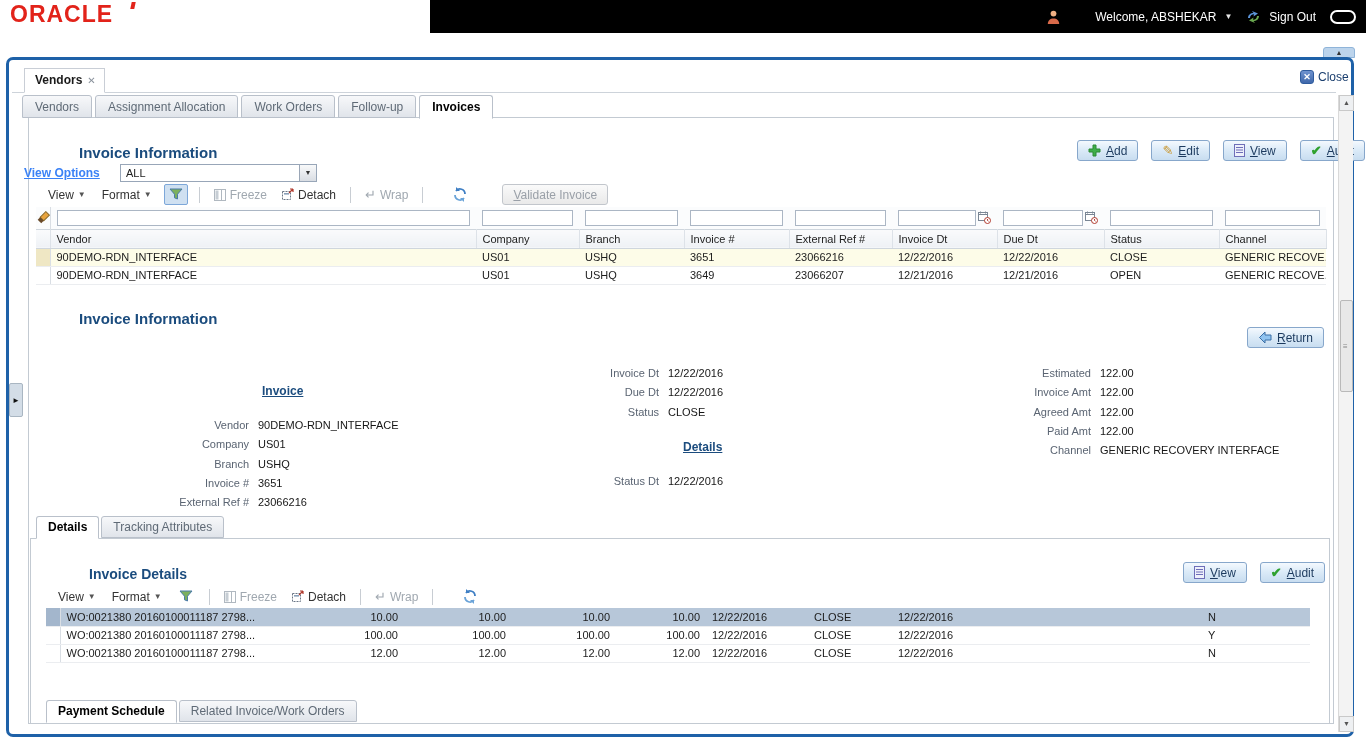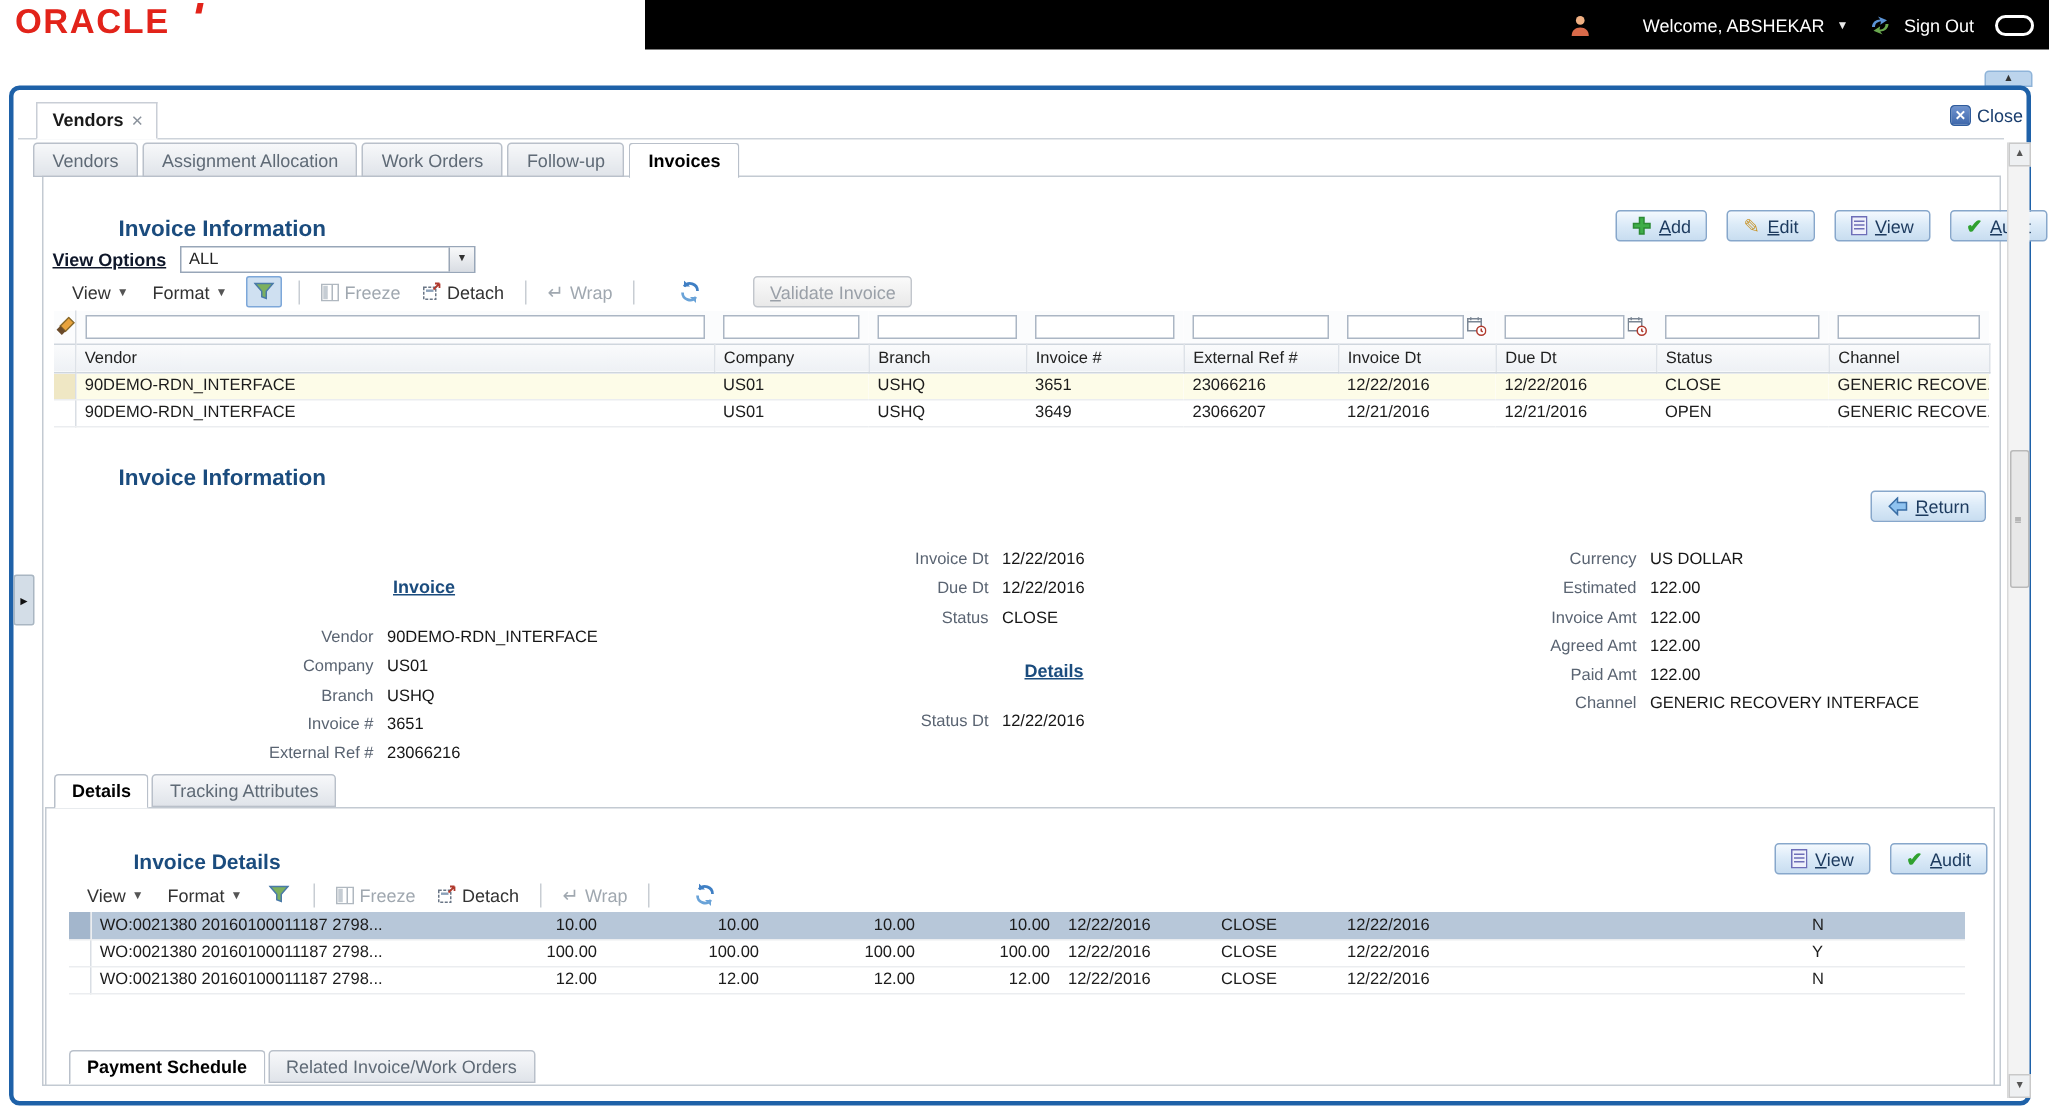--- a/index.html
+++ b/index.html
@@ -55,21 +55,21 @@
   .tb-menu { display:flex; align-items:center; gap:4px; cursor:pointer; padding:2px 4px; }
   .tb-caret { font-size:8px; color:#555; }
   .tb-sep { width:1px; height:16px; background:#c8cdd3; margin:0 3px; }
   .tb-item { display:flex; align-items:center; gap:4px; cursor:pointer; padding:2px 3px; }
   .tb-item.disabled { color:#a0a8b0; cursor:default; }
   .tb-iconbtn { display:flex; align-items:center; justify-content:center; width:24px; height:21px; cursor:pointer; }
   .tb-iconbtn.pressed { background:#cfe0f1; border:1px solid #7da7d9; border-radius:2px; }
   .wrap-glyph { font-size:13px; color:#a0a8b0; }
 
   
-  .vo-label { position:absolute; left:35px; top:166px; font-size:12px; font-weight:bold; color:#0f172a; text-decoration:underline; }
+  .vo-label { position:absolute; left:24px; top:166px; font-size:12px; font-weight:bold; color:#3b82f6; text-decoration:underline; }
   .vo-select { position:absolute; left:120px; top:164px; width:197px; height:18px; border:1px solid #98a6b8; background:#fff; display:flex; align-items:center; cursor:pointer; }
   .vo-value { flex:1; font-size:11px; color:#222; padding-left:5px; }
   .vo-btn { width:17px; height:100%; background:linear-gradient(#f8f9fa,#d9dde3); border-left:1px solid #9aa6b6; font-size:7px; color:#333; text-align:center; line-height:16px; }
 
   
   table.grid { border-collapse:collapse; table-layout:fixed; background:#fff; font-size:11px; }
   table.grid td, table.grid th { overflow:hidden; white-space:nowrap; padding:0 6px; text-align:left; font-weight:normal; }
   .g-filter td { background:#fbfcfd; height:22px; padding:0 2px; }
   .g-filter input { width:100%; height:16px; border:1px solid #abb6c4; font-size:11px; padding:0 2px; font-family:"Liberation Sans",sans-serif; }
   .g-filter .with-ico { display:flex; align-items:center; gap:2px; }
@@ -402,24 +402,20 @@
   <div class="group-head" style="left:683px; top:440px;">Details</div>
   <div class="fgroup w110" style="left:558px; top:475px;">
     <div class="frow">
         <span class="flabel">Status Dt</span>
         <span class="fvalue">12/22/2016</span>
       </div>
   </div>
 
   <div class="fgroup w110" style="left:990px; top:367px;">
     <div class="frow">
-        <span class="flabel">Currency</span>
-        <span class="fvalue">US DOLLAR</span>
-      </div>
-    <div class="frow">
         <span class="flabel">Estimated</span>
         <span class="fvalue">122.00</span>
       </div>
     <div class="frow">
         <span class="flabel">Invoice Amt</span>
         <span class="fvalue">122.00</span>
       </div>
     <div class="frow">
         <span class="flabel">Agreed Amt</span>
         <span class="fvalue">122.00</span>

